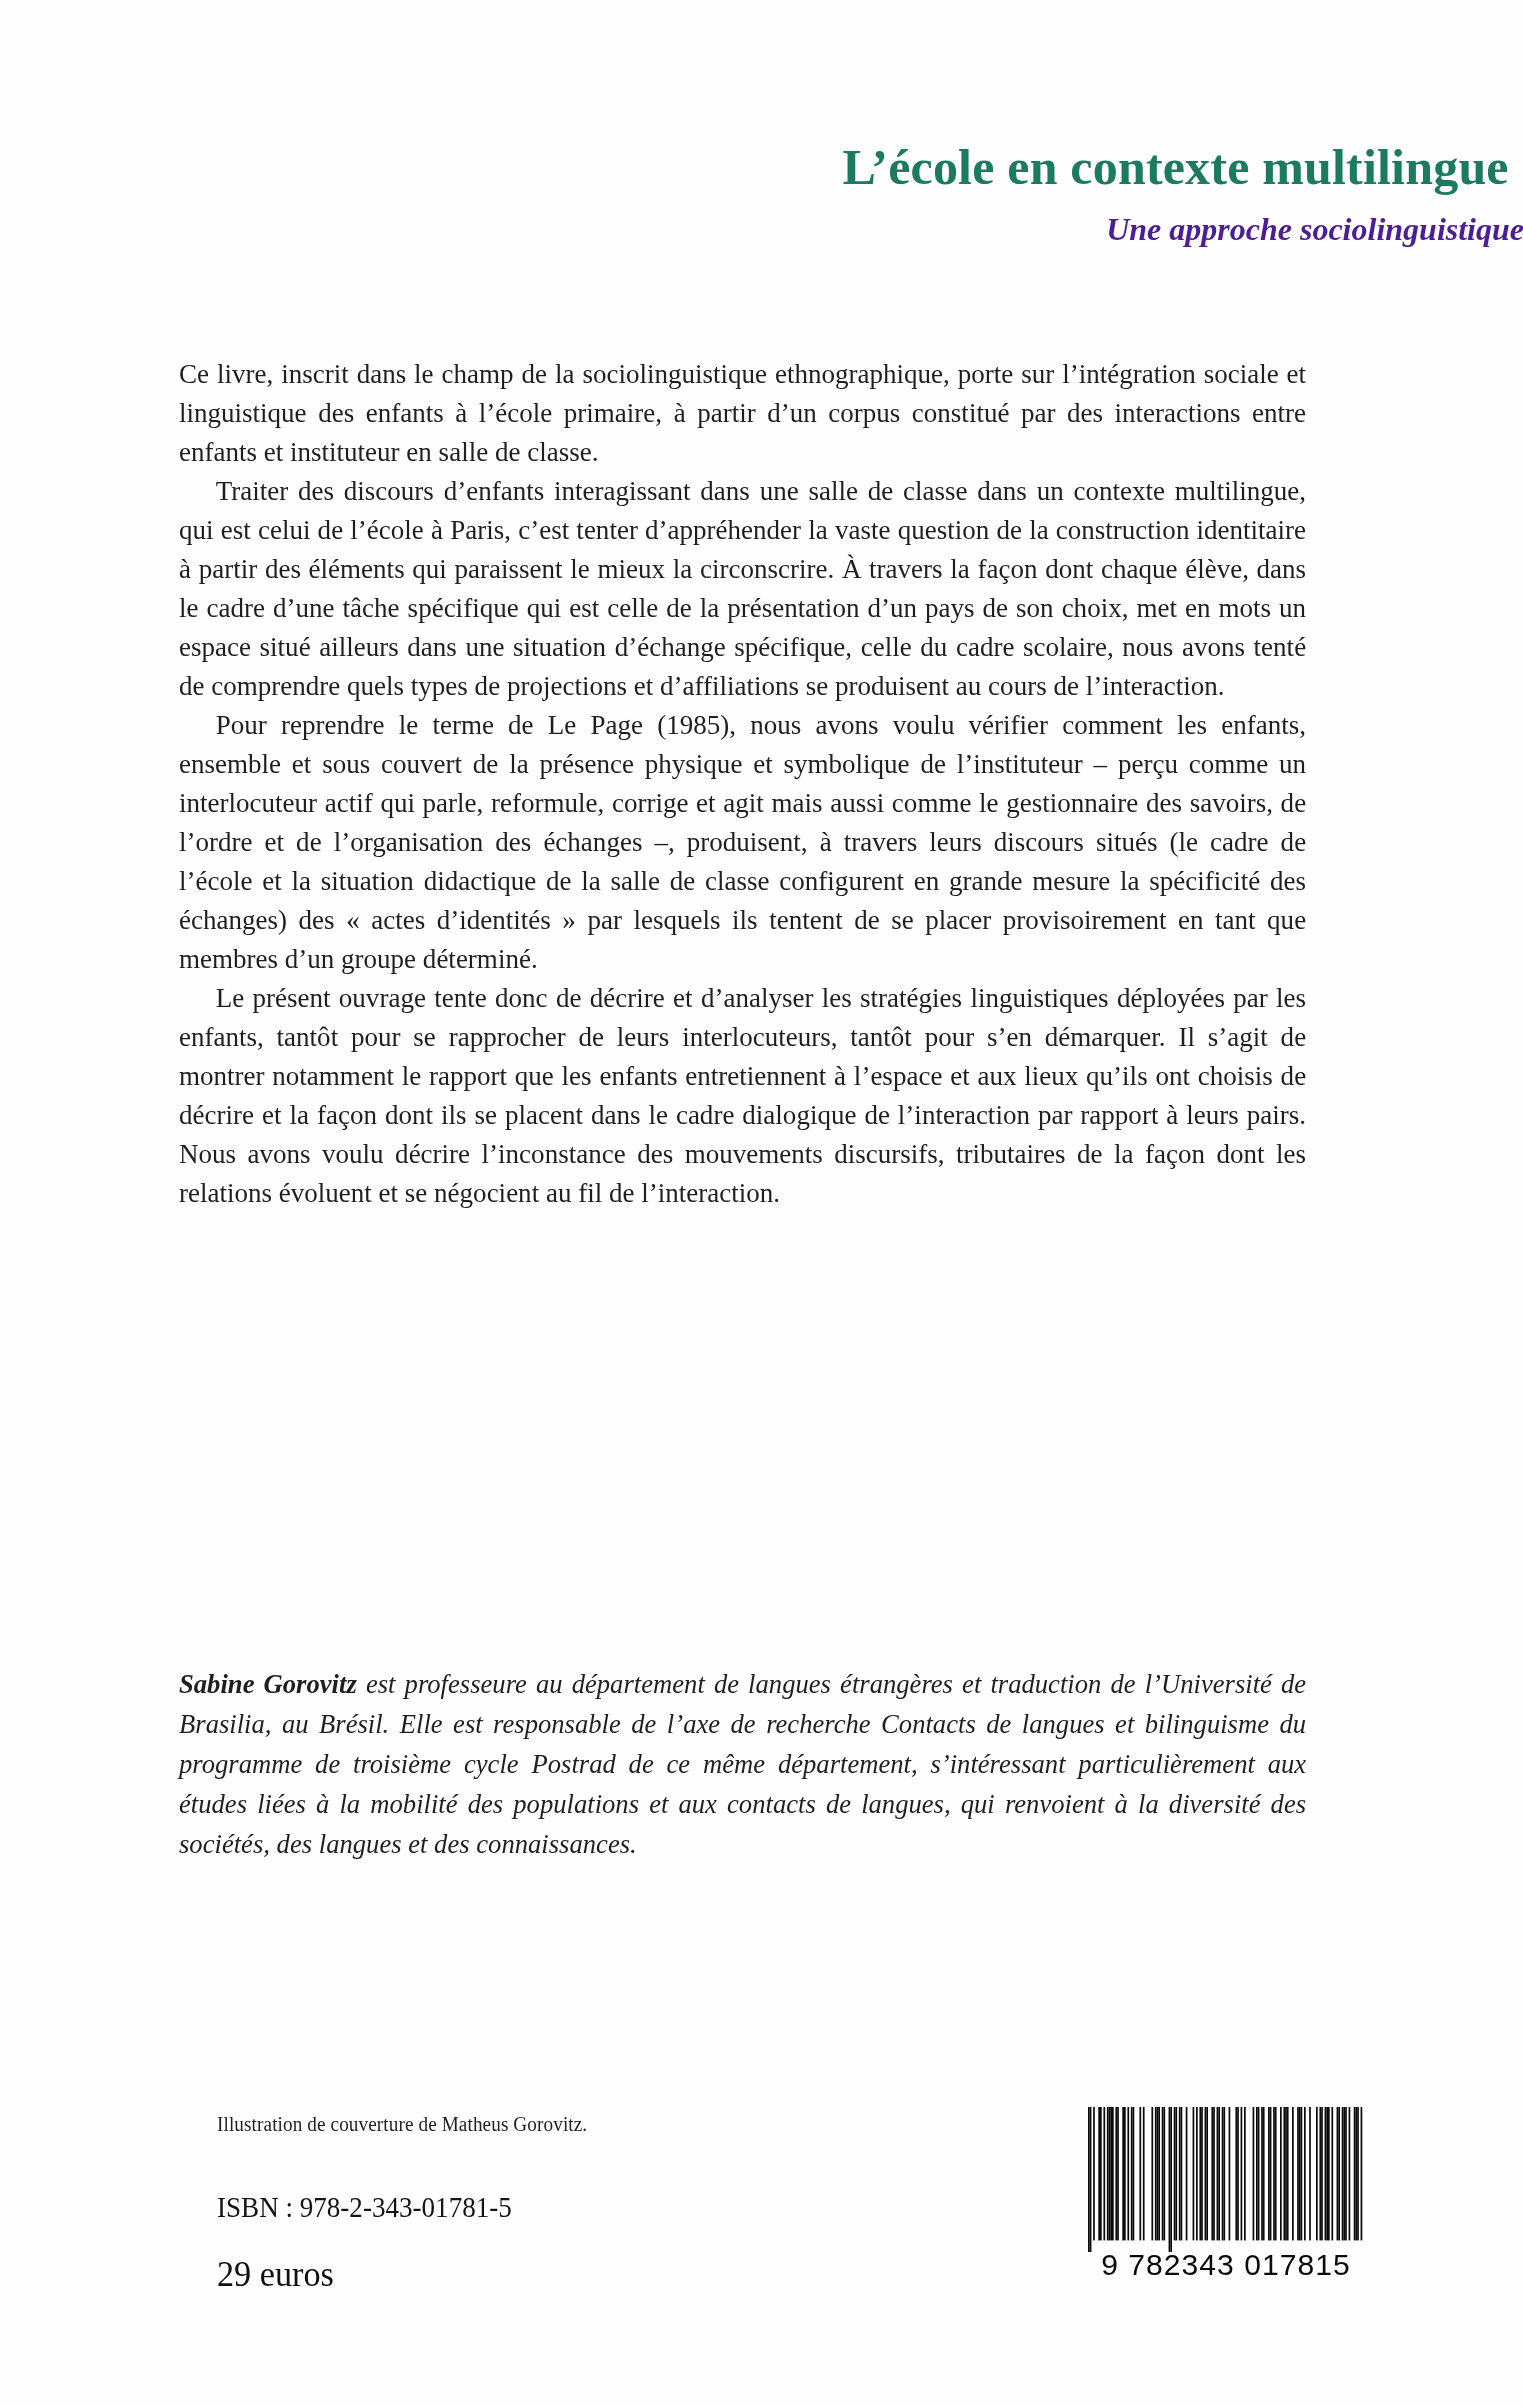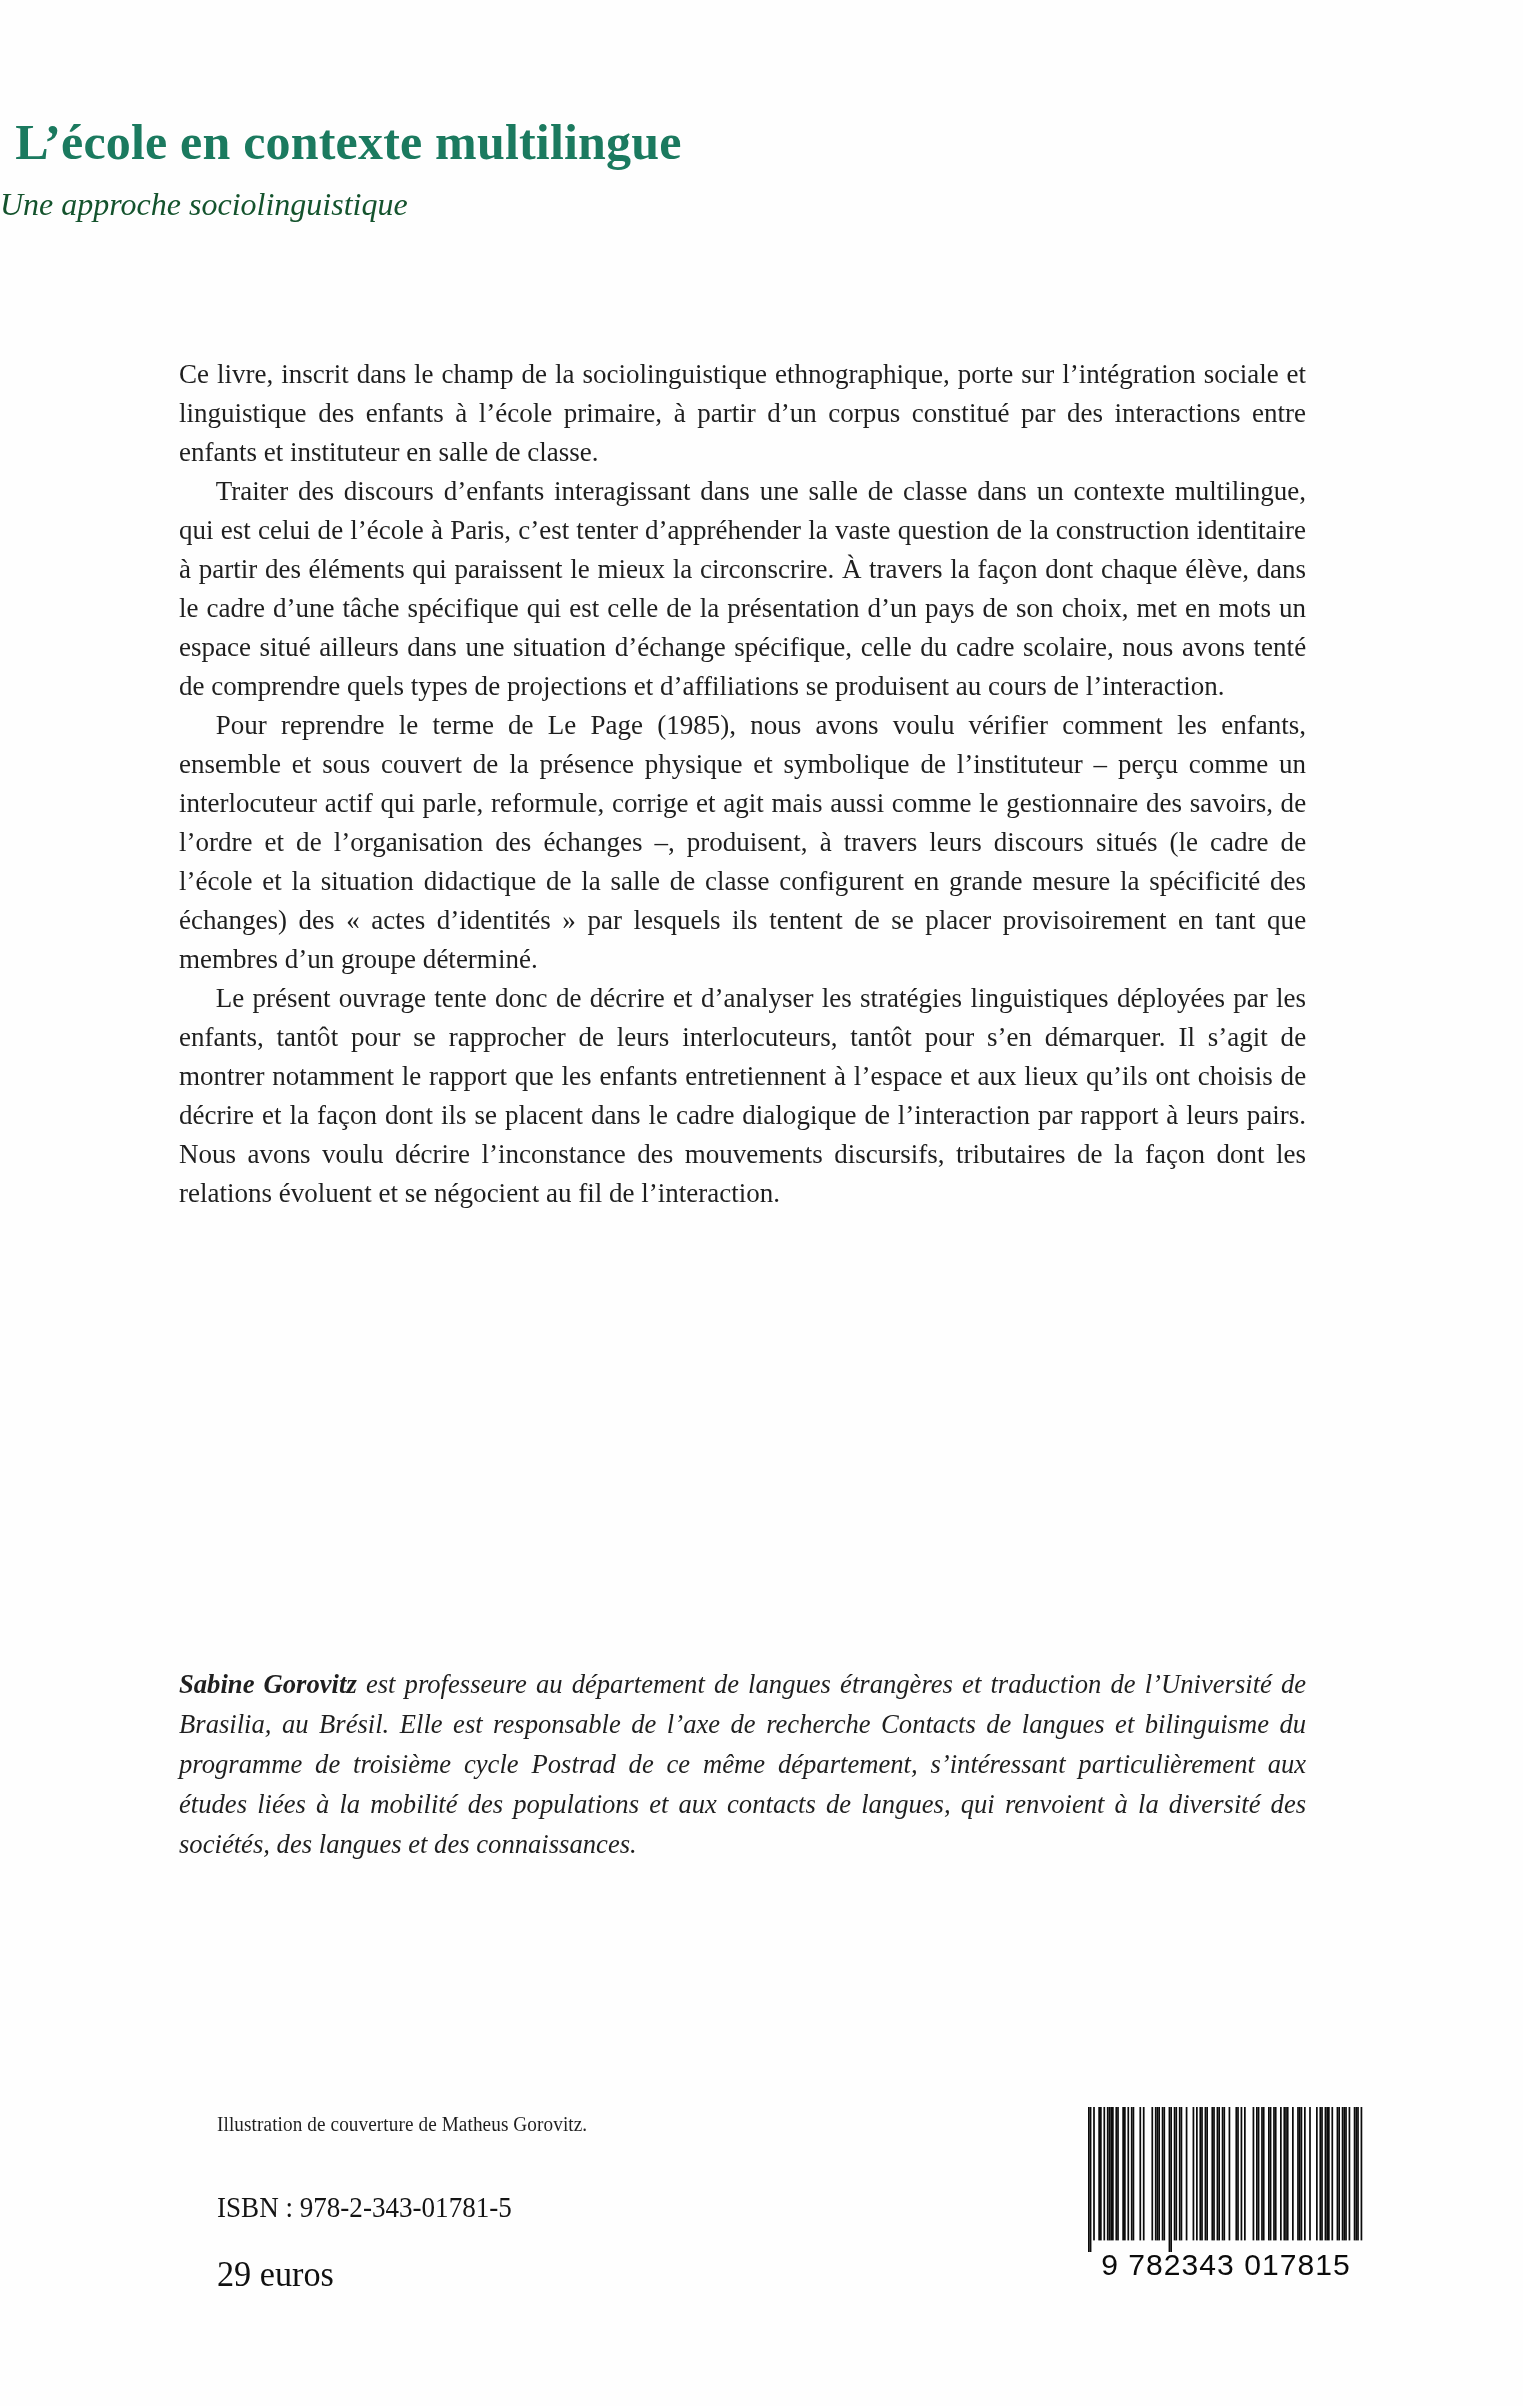--- a/index.html
+++ b/index.html
@@ -20,40 +20,40 @@
     position: absolute;
     inset: 0;
     background: #fefefe;
   }
 
   
   .title-block {
     position: absolute;
     left: 0;
     right: 0;
-    top: 116px;
-    text-align: left;
+    top: 141px;
+    text-align: right;
   }
   .book-title {
     font-family: "Liberation Serif", "DejaVu Serif", serif;
     font-weight: bold;
     font-size: 51px;
     line-height: 1.05;
     color: #1b7a5f;
     letter-spacing: 0.2px;
     margin: 0;
     transform: scaleX(0.98);
   }
   .book-subtitle {
     font-family: "Liberation Serif", "DejaVu Serif", serif;
     font-style: italic;
-    font-weight: normal;
+    font-weight: bold;
     font-size: 32px;
     line-height: 1.1;
-    color: #14532d;
+    color: #4c1d95;
     margin: 17px 0 0 0;
   }
 
   
   .body-copy {
     position: absolute;
     left: 179px;
     top: 354px;
     width: 1168px;
     text-align: justify;

